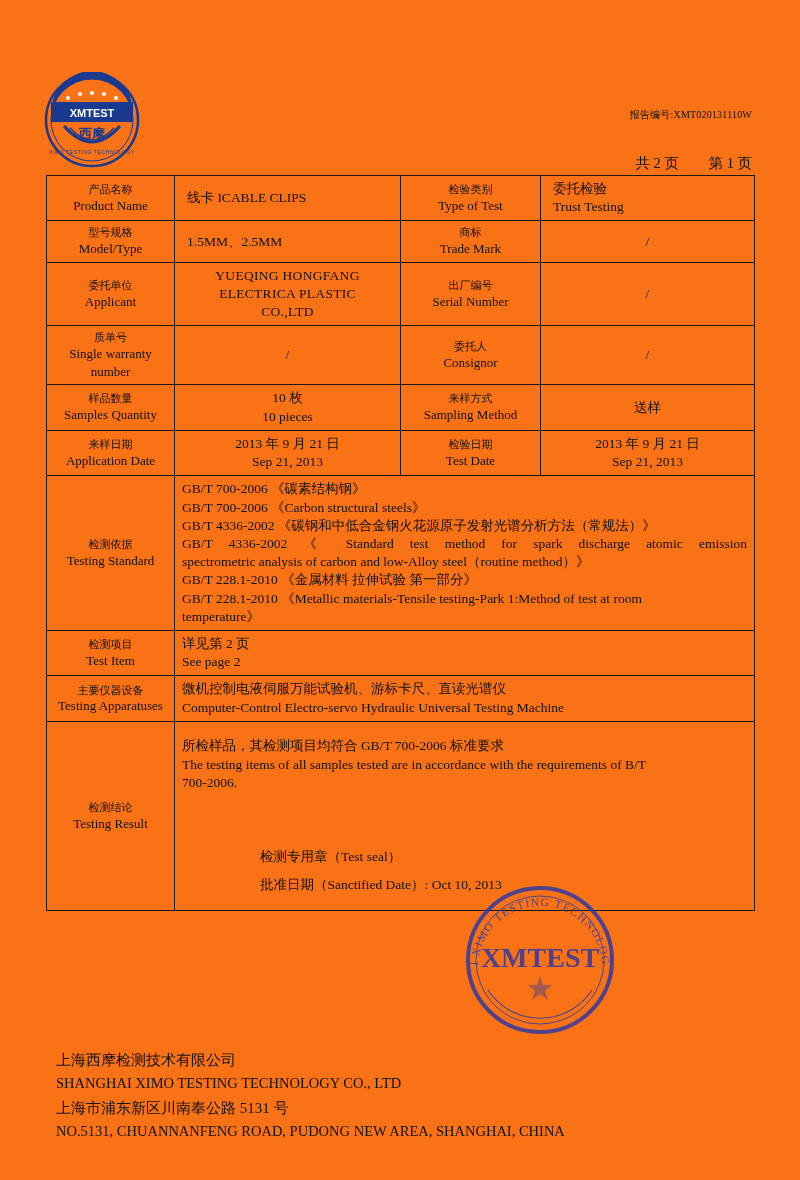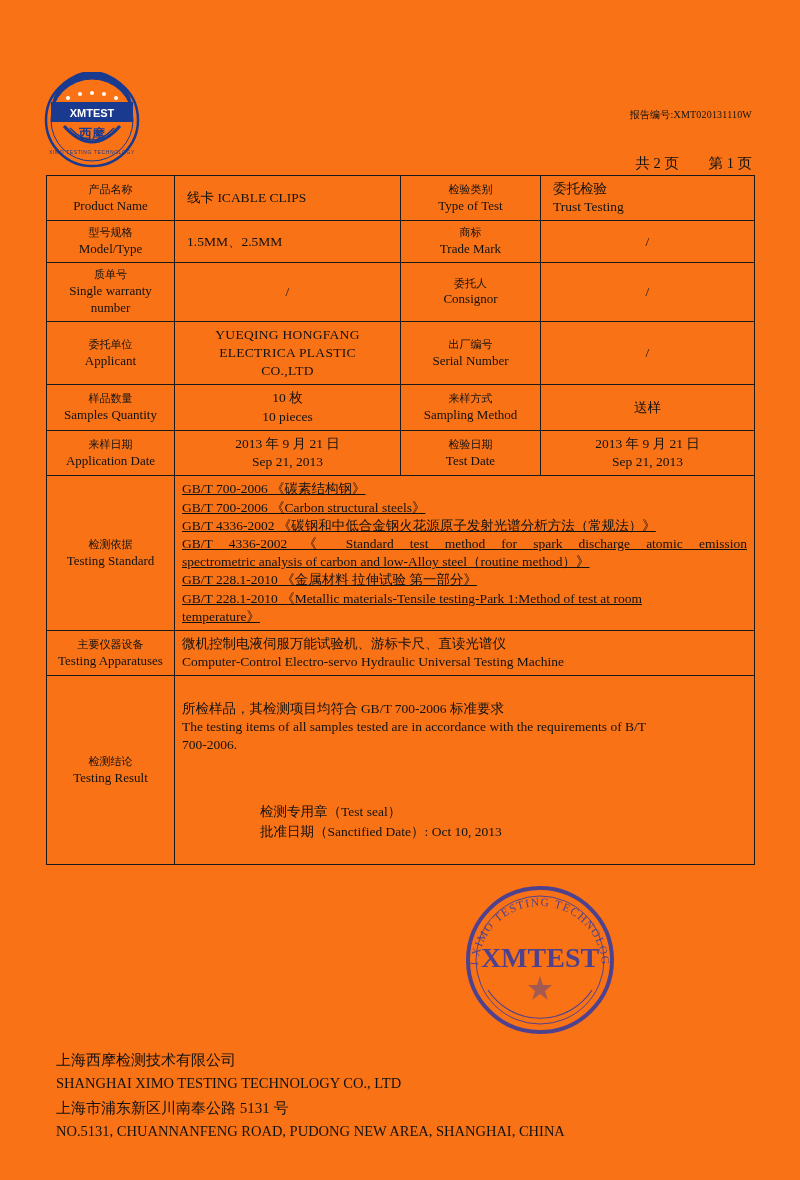--- a/index.html
+++ b/index.html
@@ -75,21 +75,20 @@
   td.val.left { text-align: left; padding-left: 12px; }
   .cline { display: block; }
   
   .app-line { display: block; text-align: center; letter-spacing: 0.3px; }
   
   td.std {
     text-align: left;
     padding: 7px 10px 7px 12px;
     font-size: 13.5px;
     line-height: 1.62;
-    text-decoration: underline;
   }
   td.std .sline { display: block; }
   td.std .just {
     display: block;
     text-align: justify;
     text-align-last: justify;
   }
   
   td.desc {
     text-align: left;
@@ -101,21 +100,21 @@
   td.result {
     text-align: left;
     padding: 14px 12px 14px 12px;
     font-size: 13.5px;
     line-height: 1.85;
     height: 180px;
     position: relative;
   }
   .res-line { display: block; }
   .res-gap { height: 46px; }
-  .seal-line { display: block; margin-top: 2px; }
+  .seal-line { display: block; margin-top: 10px; }
   
   .seal {
     position: absolute;
     left: 452px;
     top: 872px;
     width: 176px;
     height: 176px;
     pointer-events: none;
   }
   
@@ -196,44 +195,44 @@
         <td class="val left">1.5MM、2.5MM</td>
         <td class="lbl">
           <span class="cn">商标</span>
           <span class="en">Trade Mark</span>
         </td>
         <td class="val">/</td>
       </tr>
 
       <tr>
         <td class="lbl">
-          <span class="cn">质单号</span>
-          <span class="en">Single warranty number</span>
-        </td>
-        <td class="val">/</td>
-        <td class="lbl">
-          <span class="cn">委托人</span>
-          <span class="en">Consignor</span>
-        </td>
-        <td class="val">/</td>
-      </tr>
-
-      <tr>
-        <td class="lbl">
           <span class="cn">委托单位</span>
           <span class="en">Applicant</span>
         </td>
         <td class="val">
           <span class="app-line">YUEQING    HONGFANG</span>
           <span class="app-line">ELECTRICA PLASTIC</span>
           <span class="app-line">CO.,LTD</span>
         </td>
         <td class="lbl">
           <span class="cn">出厂编号</span>
           <span class="en">Serial Number</span>
+        </td>
+        <td class="val">/</td>
+      </tr>
+
+      <tr>
+        <td class="lbl">
+          <span class="cn">质单号</span>
+          <span class="en">Single warranty number</span>
+        </td>
+        <td class="val">/</td>
+        <td class="lbl">
+          <span class="cn">委托人</span>
+          <span class="en">Consignor</span>
         </td>
         <td class="val">/</td>
       </tr>
 
       <tr>
         <td class="lbl">
           <span class="cn">样品数量</span>
           <span class="en">Samples Quantity</span>
         </td>
         <td class="val">
@@ -277,20 +276,30 @@
           <span class="sline">GB/T 700-2006 《Carbon structural steels》</span>
           <span class="sline">GB/T 4336-2002 《碳钢和中低合金钢火花源原子发射光谱分析方法（常规法）》</span>
           <span class="just">GB/T  4336-2002  《 Standard  test  method  for  spark  discharge  atomic  emission</span>
           <span class="sline">spectrometric analysis of carbon and low-Alloy steel（routine method）》</span>
           <span class="sline">GB/T 228.1-2010 《金属材料 拉伸试验 第一部分》</span>
           <span class="sline">GB/T 228.1-2010 《Metallic materials-Tensile testing-Park 1:Method of test at room</span>
           <span class="sline">temperature》</span>
         </td>
       </tr>
 
+      <tr>
+        <td class="lbl">
+          <span class="cn">检测项目</span>
+          <span class="en">Test Item</span>
+        </td>
+        <td class="desc" colspan="3">
+          <span class="cline">详见第 2 页</span>
+          <span class="cline">See page 2</span>
+        </td>
+      </tr>
 
       <tr>
         <td class="lbl">
           <span class="cn">主要仪器设备</span>
           <span class="en">Testing Apparatuses</span>
         </td>
         <td class="desc" colspan="3">
           <span class="cline">微机控制电液伺服万能试验机、游标卡尺、直读光谱仪</span>
           <span class="cline">Computer-Control Electro-servo Hydraulic Universal Testing Machine</span>
         </td>

